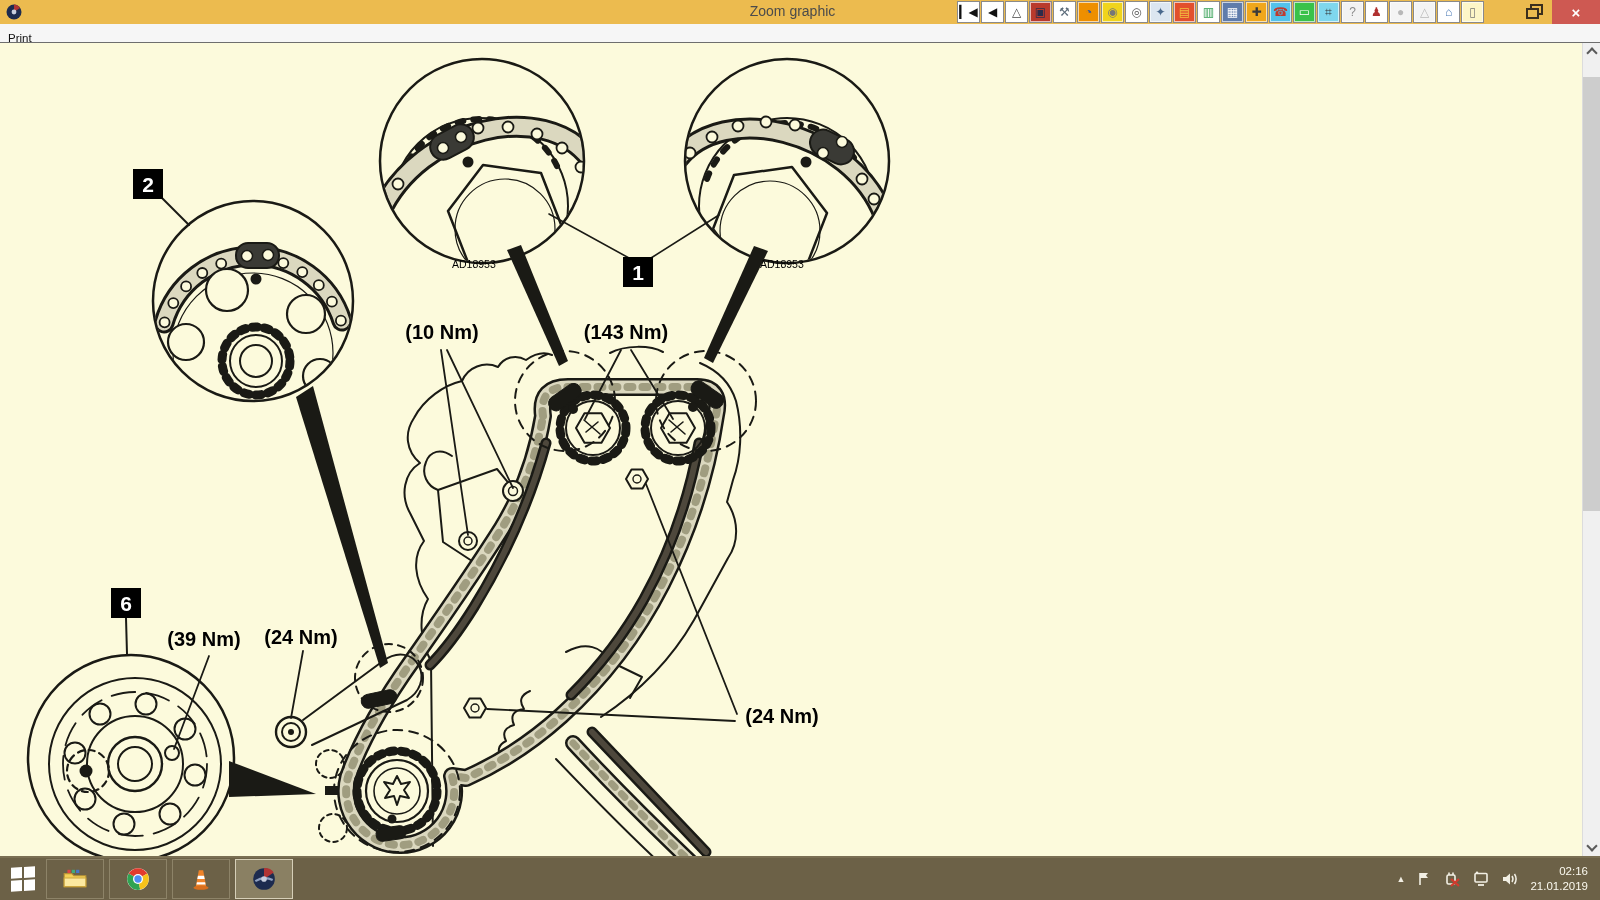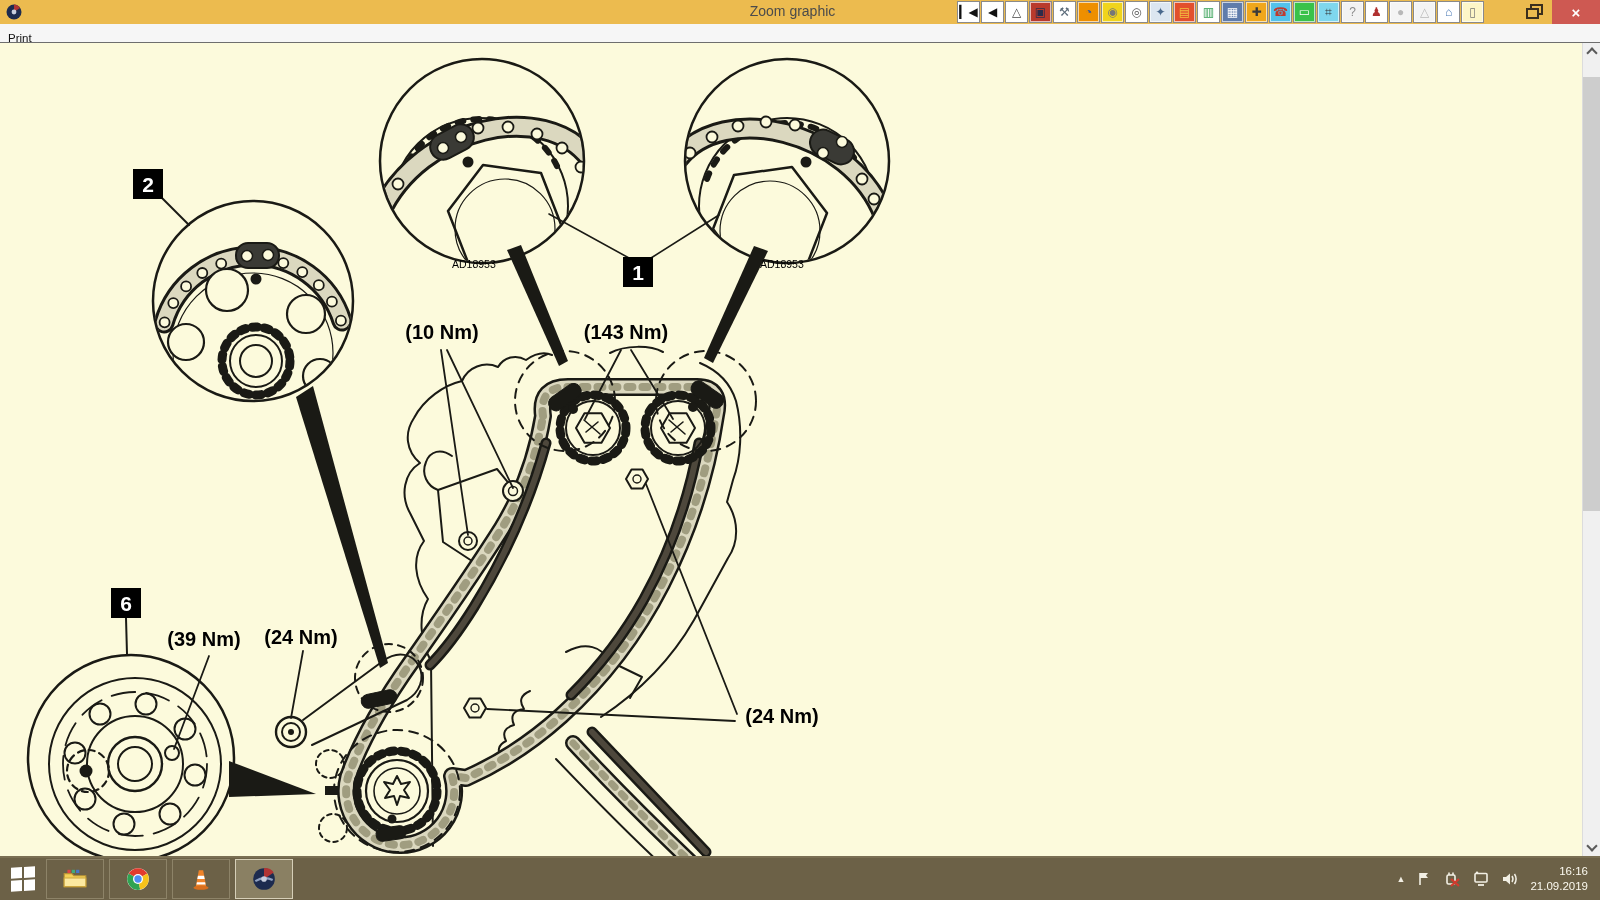--- a/index.html
+++ b/index.html
@@ -402,17 +402,17 @@
     <svg width="18" height="16" viewBox="0 0 18 16">
       <rect x="3" y="2.5" width="12" height="8.5" rx="1" fill="none" stroke="#f2efe4" stroke-width="1.6"></rect>
       <path d="M6,14 L12,14" stroke="#f2efe4" stroke-width="1.8"></path>
       <circle cx="5" cy="1.8" r="1.3" fill="#f2efe4"></circle>
     </svg>
     <svg width="18" height="16" viewBox="0 0 18 16">
       <polygon points="2,6 5,6 9,2.5 9,13.5 5,10 2,10" fill="#f2efe4"></polygon>
       <path d="M11,5 q2,3 0,6 M13.5,3 q3.2,5 0,10" stroke="#f2efe4" stroke-width="1.5" fill="none"></path>
     </svg>
     <div class="clock">
-      <div>16:16</div>
-      <div>21.09.2019</div>
+      <div>02:16</div>
+      <div>21.01.2019</div>
     </div>
   </div>
 </div>
 
 </body></html>

